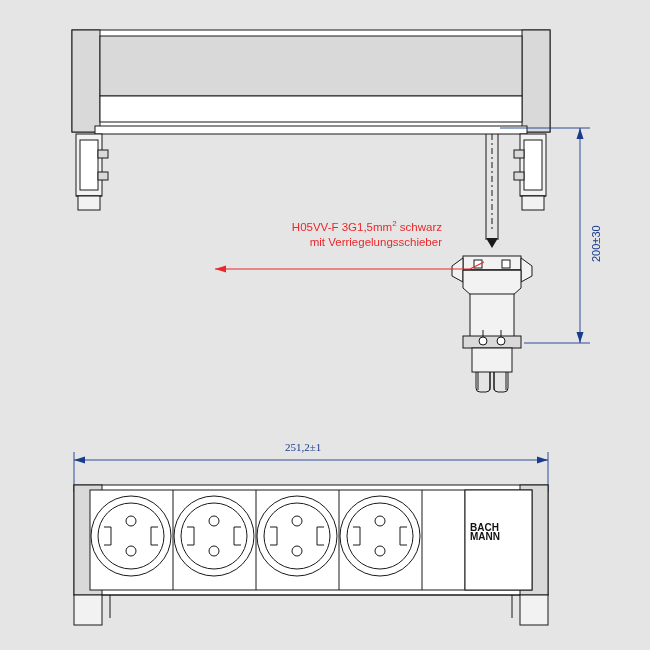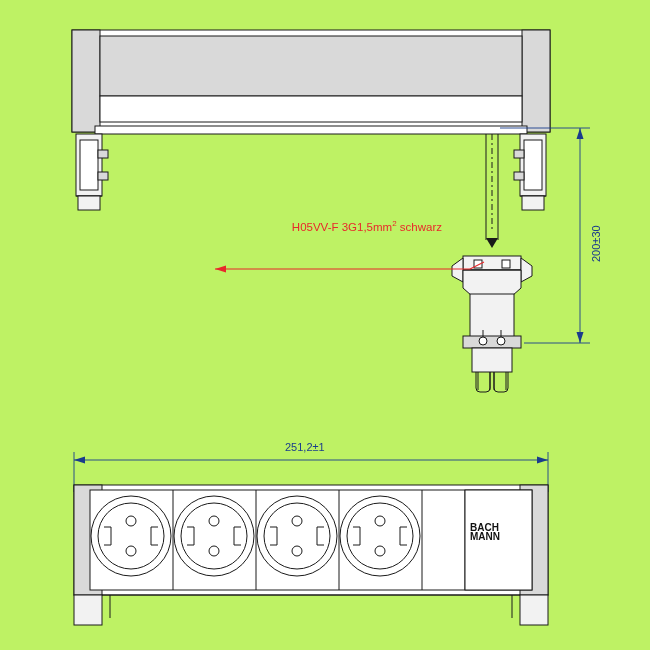--- a/index.html
+++ b/index.html
@@ -4,21 +4,21 @@
 <style>
   html, body {
     margin: 0;
     padding: 0;
     background: #ffffff;
   }
   #page {
     position: relative;
     width: 650px;
     height: 650px;
-    background: #bef264;
+    background: #e5e5e5;
     font-family: "Liberation Sans", sans-serif;
     overflow: hidden;
   }
   #page svg {
     position: absolute;
     left: 0;
     top: 0;
   }
   .anno-text {
     position: absolute;
@@ -220,24 +220,25 @@
         <line x1="512" y1="595" x2="512" y2="618"></line>
       </g>
 
     </g>
   </svg>
 
   <div class="anno-text" style="left: 230px; top: 216px; width: 212px;">
     <div>
       <span>H05VV-F 3G1,5mm</span><sup>2</sup><span> schwarz</span>
     </div>
+    <div>mit Verriegelungsschieber</div>
   </div>
 
   <div class="dim-text dim-vert" style="left: 590px; top: 262px;">200±30</div>
 
-  <div class="dim-text" style="left: 285px; top: 441px;">251,2±1</div>
+  <div class="dim-text" style="left: 285px; top: 441px; font-family: Liberation Serif, serif;">251,2±1</div>
 
   <div class="brand-text" style="left: 470px; top: 524px;">
     <div>BACH</div>
     <div>MANN</div>
   </div>
 
 </div>
 
 </body></html>

